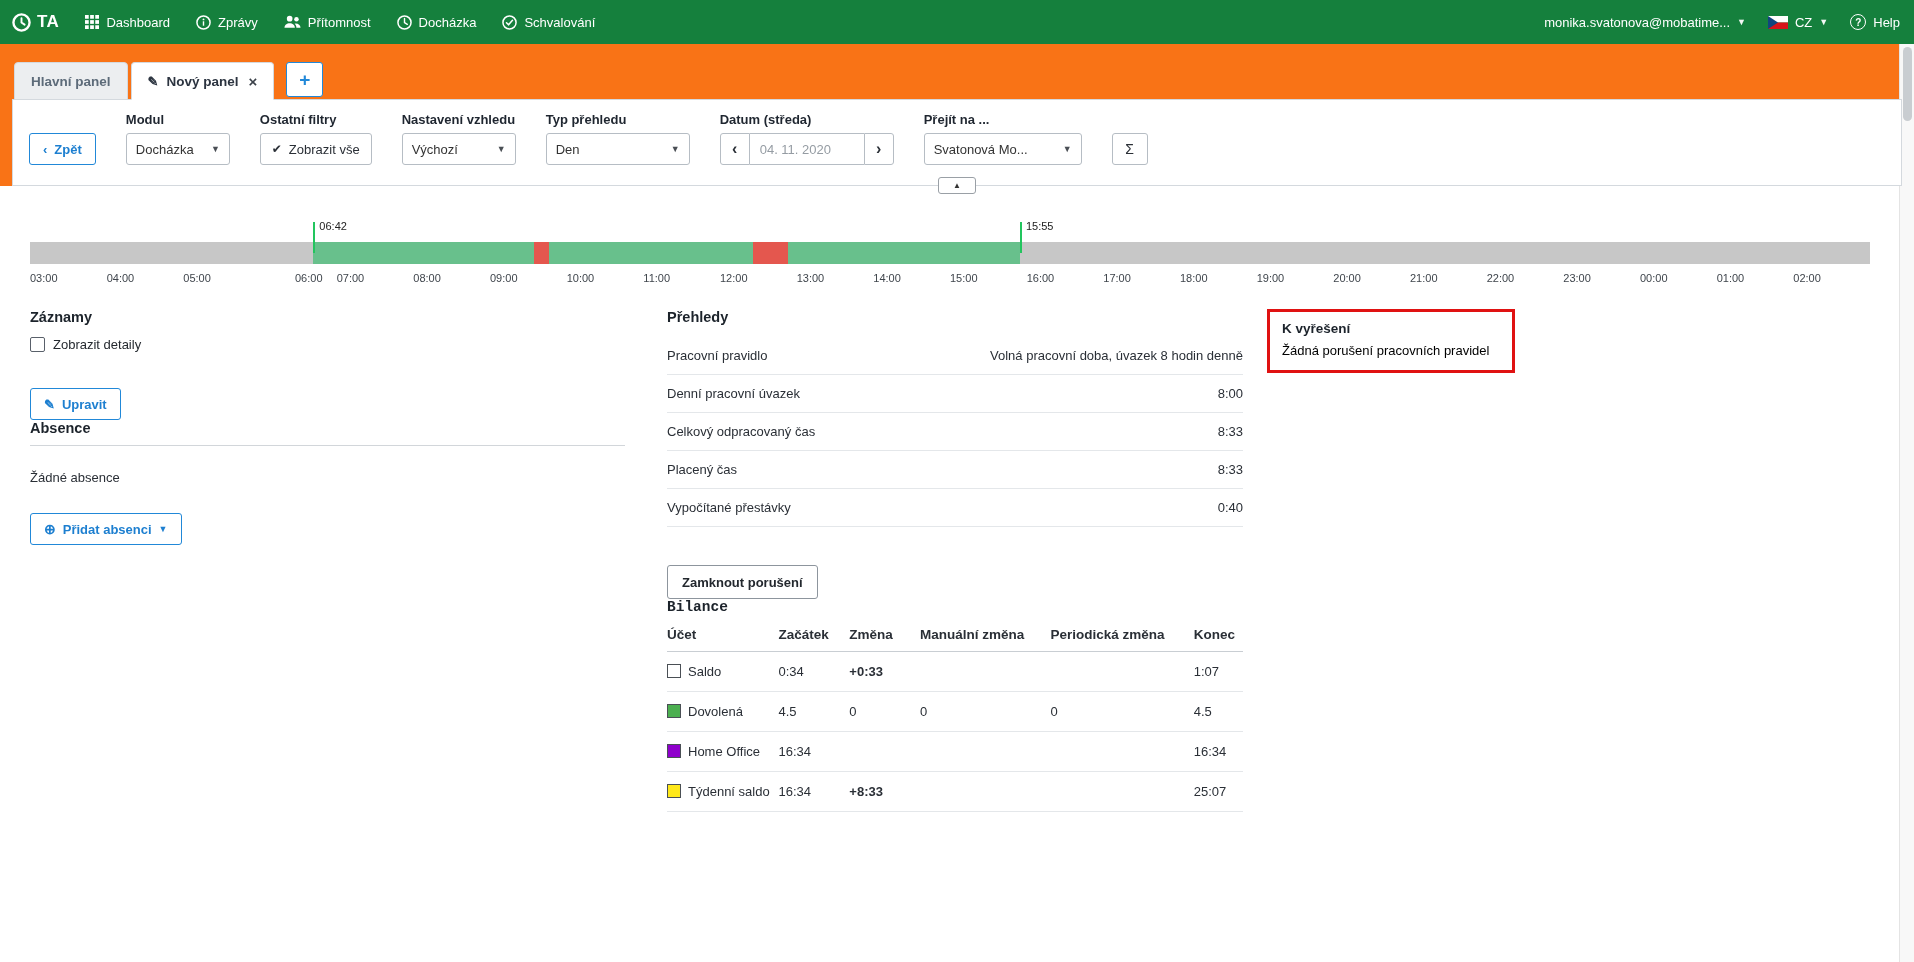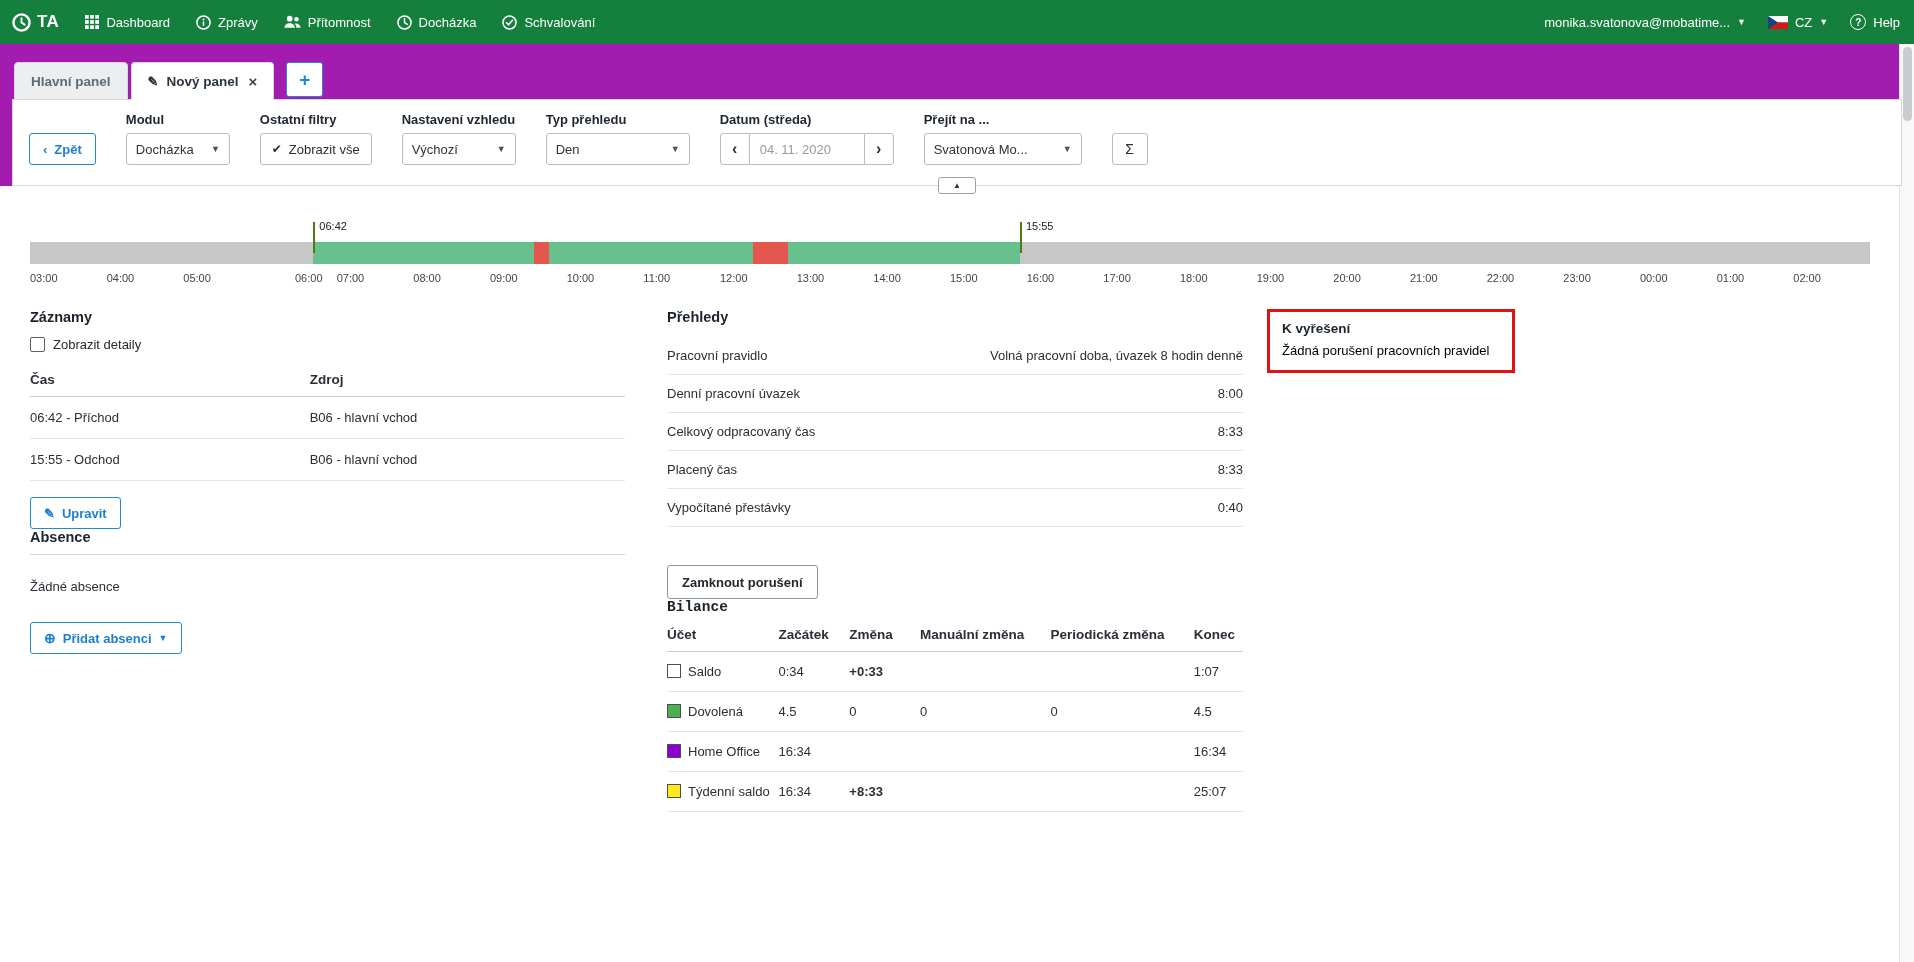--- a/index.html
+++ b/index.html
@@ -17,21 +17,21 @@
   }
   .nav-left { display:flex; align-items:center; gap:26px; }
   .logo { display:flex; align-items:center; gap:6px; font-size:17px; font-weight:bold; letter-spacing:.5px; cursor:pointer; }
   .nav-item { display:flex; align-items:center; gap:7px; cursor:pointer; white-space:nowrap; }
   .nav-right { display:flex; align-items:center; gap:22px; }
   .caret-sm { font-size:9px; opacity:.95; }
   .qcircle { width:16px; height:16px; border:1.5px solid #fff; border-radius:50%;
     display:inline-flex; align-items:center; justify-content:center; font-size:10px; font-weight:bold; }
 
   
-  .header-zone { background:#a21caf; padding:18px 12px 0 12px; }
+  .header-zone { background:#f97316; padding:18px 12px 0 12px; }
   .tabs-row { display:flex; align-items:flex-start; position:relative; z-index:2; padding-left:2px; }
   .tab {
     height:38px; padding:0 16px; display:flex; align-items:center; gap:8px;
     font-size:13.5px; font-weight:600; color:#5d6b79;
     background:#eceef0; border:1px solid #d4d9de; border-radius:4px 4px 0 0;
     margin-right:3px; margin-bottom:-1px; cursor:pointer;
   }
   .tab.active { background:#fff; color:#2c3440; border-bottom-color:#fff; }
   .tab .pencil { font-size:13px; }
   .tab-close { font-size:15px; color:#3c424a; margin-left:2px; cursor:pointer; }
@@ -90,21 +90,21 @@
     display:inline-flex; align-items:center; cursor:pointer;
     font-family:"Liberation Sans", sans-serif;
   }
 
   
   .main { padding:22px 44px 0 30px; background:#fff; }
 
   .timeline { position:relative; margin-top:34px; }
   .tl-track { position:relative; height:22px; background:#c7c7c7; }
   .tl-seg { position:absolute; top:0; bottom:0; }
-  .tl-marker { position:absolute; top:-20px; height:31px; border-left:2px solid #4d7c0f; }
+  .tl-marker { position:absolute; top:-20px; height:31px; border-left:2px solid #22c55e; }
   .tl-marker span { position:absolute; left:4px; top:-2px; font-size:11px; color:#222; white-space:nowrap; }
   .hour-labels { position:relative; height:15px; margin-top:8px; }
   .hour-labels span { position:absolute; top:0; font-size:11px; color:#3f454c; white-space:nowrap; }
 
   .columns { display:flex; align-items:flex-start; margin-top:22px; }
   .col-left { width:595px; }
   .col-mid  { width:576px; margin-left:42px; }
   .col-right{ margin-left:24px; }
 
   h3.section { font-size:14.5px; font-weight:bold; color:#1c232b; margin:0 0 12px; }
@@ -351,42 +351,20 @@
 
   <div class="columns">
 
     <div class="col-left">
       <h3 class="section">Záznamy</h3>
       <label class="chk-row">
         <span class="chk"></span>
         <span>Zobrazit detaily</span>
       </label>
 
-      <table class="records-table">
-        <colgroup>
-            <col style="width:47%">
-            <col style="width:53%">
-          </colgroup>
-        <thead>
-          <tr>
-            <th>Čas</th>
-            <th>Zdroj</th>
-          </tr>
-        </thead>
-        <tbody>
-          <tr>
-            <td>06:42 - Příchod</td>
-            <td>B06 - hlavní vchod</td>
-          </tr>
-          <tr>
-            <td>15:55 - Odchod</td>
-            <td>B06 - hlavní vchod</td>
-          </tr>
-        </tbody>
-      </table>
 
       <button class="btn-blue mt16">
         <span>✎</span>
         <span>Upravit</span>
       </button>
 
       <h3 class="section hr-under">Absence</h3>
       <div class="empty-text">Žádné absence</div>
 
       <button class="btn-blue mt14">

